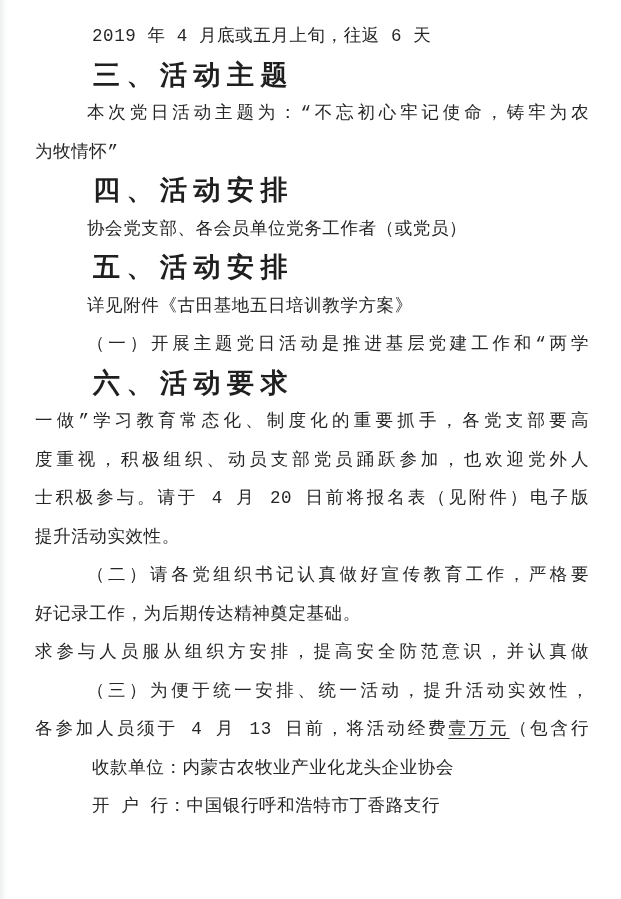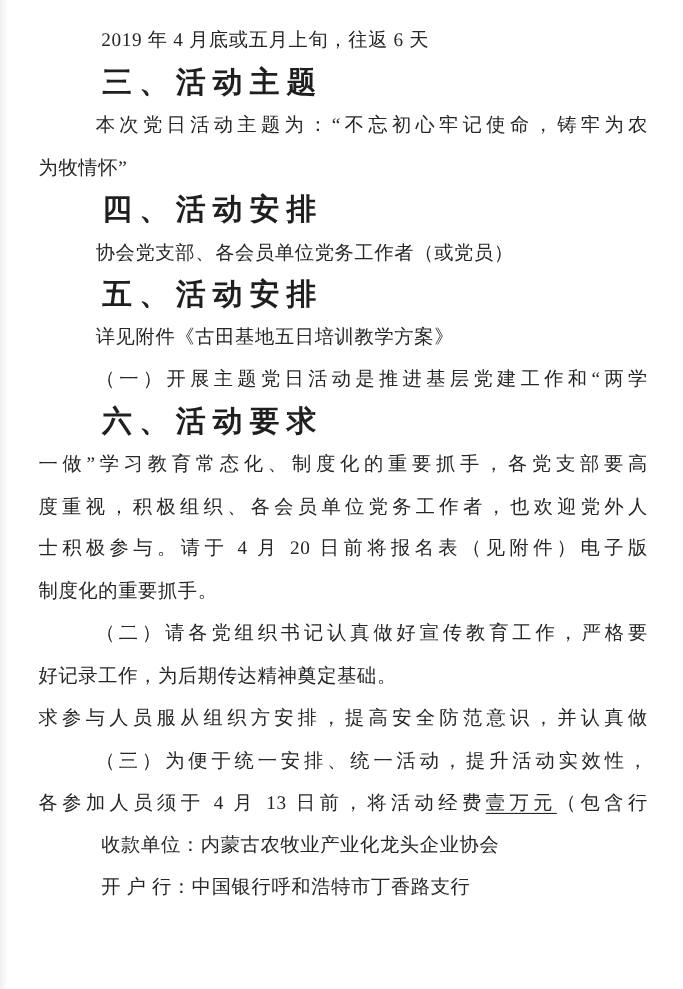--- a/index.html
+++ b/index.html
@@ -31,20 +31,21 @@
     right: 32px;
     top: 17px;
   }
   .line {
     height: 38.5px;
     line-height: 38.5px;
     font-size: 17.5px;
     letter-spacing: 0.6px;
     white-space: nowrap;
     color: #262626;
+    font-family: Liberation Mono, monospace;
   }
   .line.justify {
     white-space: normal;
     text-align: justify;
     text-align-last: justify;
     overflow: hidden;
   }
   .line.indent { padding-left: 52px; }
   .line.indent-wide { padding-left: 57px; }
   .line.heading {
@@ -70,23 +71,23 @@
       <div class="line heading">三、活动主题</div>
       <div class="line body indent justify">本次党日活动主题为：“不忘初心牢记使命，铸牢为农</div>
       <div class="line body">为牧情怀”</div>
       <div class="line heading">四、活动安排</div>
       <div class="line body indent">协会党支部、各会员单位党务工作者（或党员）</div>
       <div class="line heading">五、活动安排</div>
       <div class="line body indent">详见附件《古田基地五日培训教学方案》</div>
       <div class="line body indent justify">（一）开展主题党日活动是推进基层党建工作和“两学</div>
       <div class="line heading">六、活动要求</div>
       <div class="line body justify">一做”学习教育常态化、制度化的重要抓手，各党支部要高</div>
-      <div class="line body justify">度重视，积极组织、各会员单位党务工作者，也欢迎党外人</div>
+      <div class="line body justify">度重视，积极组织、动员支部党员踊跃参加，也欢迎党外人</div>
       <div class="line body justify">士积极参与。请于 4 月 20 日前将报名表（见附件）电子版</div>
-      <div class="line body">制度化的重要抓手。</div>
+      <div class="line body">提升活动实效性。</div>
       <div class="line body indent justify">（二）请各党组织书记认真做好宣传教育工作，严格要</div>
       <div class="line body">好记录工作，为后期传达精神奠定基础。</div>
       <div class="line body justify">求参与人员服从组织方安排，提高安全防范意识，并认真做</div>
       <div class="line body indent justify">（三）为便于统一安排、统一活动，提升活动实效性，</div>
       <div class="line body justify"><span>各参加人员须于 4 月 13 日前，将活动经费</span><span class="u">壹万元</span><span>（包含行</span></div>
       <div class="line body indent-wide">收款单位：内蒙古农牧业产业化龙头企业协会</div>
       <div class="line body indent-wide">开 户 行：中国银行呼和浩特市丁香路支行</div>
     </div>
 </div>
 

